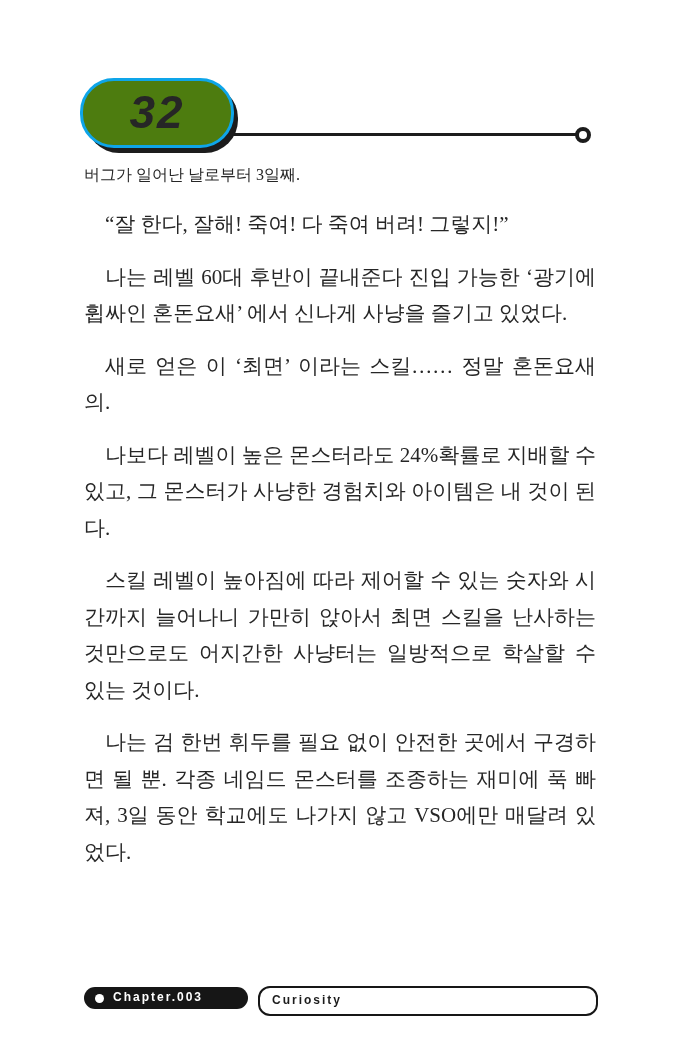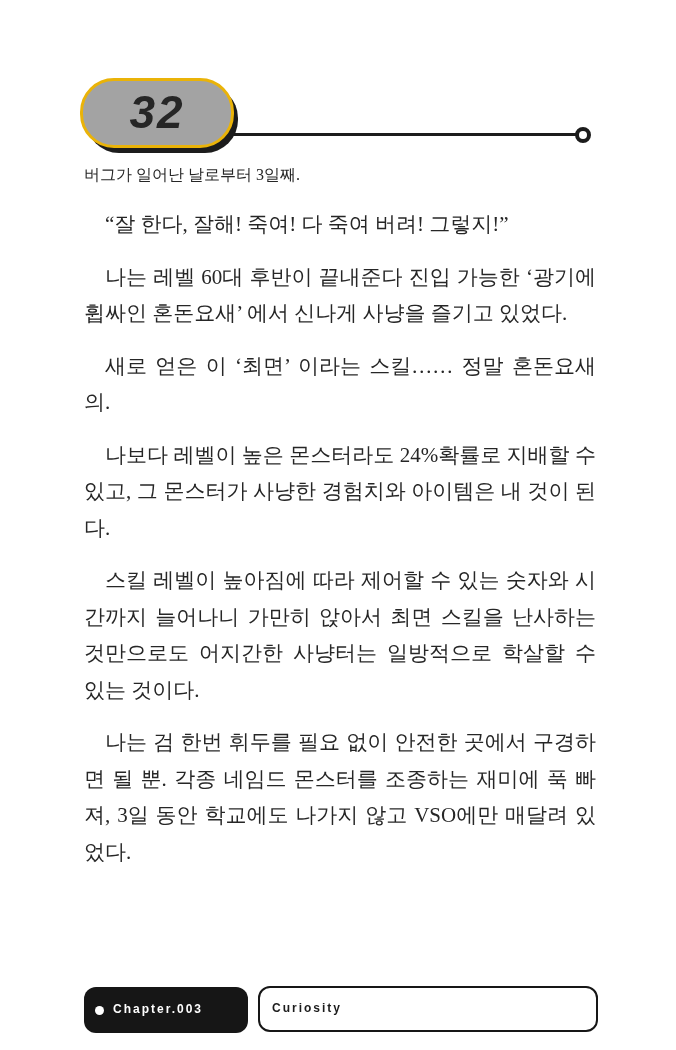--- a/index.html
+++ b/index.html
@@ -17,22 +17,22 @@
     width:356px;height:3px;background:#1c1c1c;
   }
   .header-ring{
     position:absolute;left:575px;top:127px;
     width:8px;height:8px;background:#ffffff;
     border:4px solid #1c1c1c;border-radius:50%;
   }
   .chapter-pill{
     position:absolute;left:80px;top:78px;
     width:148px;height:64px;
-    background:#a3a3a3;
-    border:3px solid #eab308;border-radius:34px;
+    background:#4d7c0f;
+    border:3px solid #0ea5e9;border-radius:34px;
     box-shadow:5px 6px 0 -1px #1c1c1c;
     display:flex;align-items:center;justify-content:center;
   }
   .chapter-pill span{
     font-family:"Liberation Sans","DejaVu Sans",sans-serif;
     font-weight:700;font-style:italic;
     font-size:46px;letter-spacing:2px;color:#262626;
     transform:translateY(-1px);
   }
   
@@ -71,39 +71,39 @@
     font-size:21px;line-height:36.5px;
     text-indent:1em;
     text-align:justify;
   }
   
   .footer-chapter{
     position:absolute;left:84px;top:987px;
     width:142px;height:22px;
     background:#161616;border-radius:12px;
     display:flex;align-items:center;gap:9px;
-    padding:12px 11px;
+    padding:0 11px;
   }
   .footer-chapter .bullet{
     width:9px;height:9px;background:#ffffff;border-radius:50%;
     flex:0 0 auto;
   }
   .footer-chapter span.lbl{
     color:#ffffff;
     font-family:"Liberation Sans","DejaVu Sans",sans-serif;
     font-weight:700;font-size:12px;letter-spacing:2px;
     white-space:nowrap;transform:translateY(-1px);
   }
   .footer-title{
     position:absolute;left:258px;top:986px;
     width:312px;height:18px;
     background:#ffffff;
     border:2px solid #161616;border-radius:12px;
     display:flex;align-items:center;
-    padding:12px 12px;
+    padding:4px 12px;
   }
   .footer-title span{
     color:#1c1c1c;
     font-family:"Liberation Sans","DejaVu Sans",sans-serif;
     font-weight:700;font-size:12px;letter-spacing:2px;
     white-space:nowrap;transform:translateY(-1px);
   }
 </style>
 </head>
 <body>

